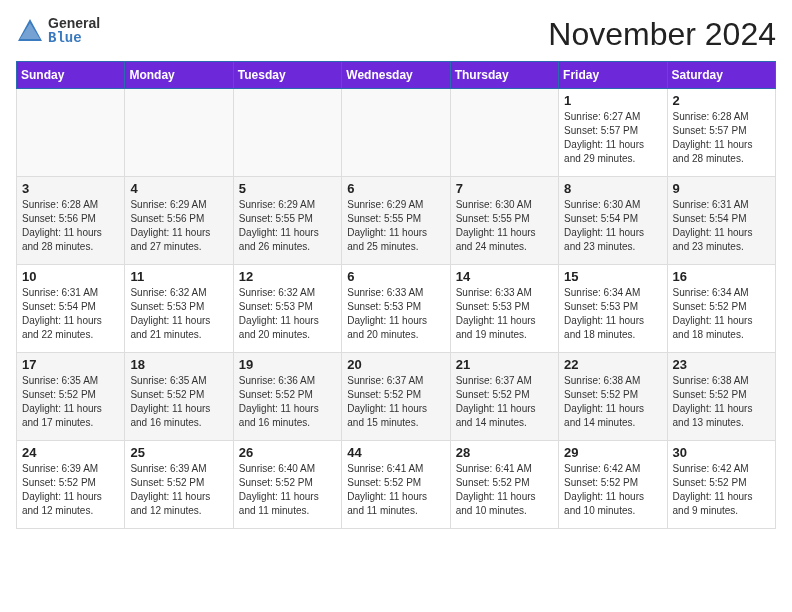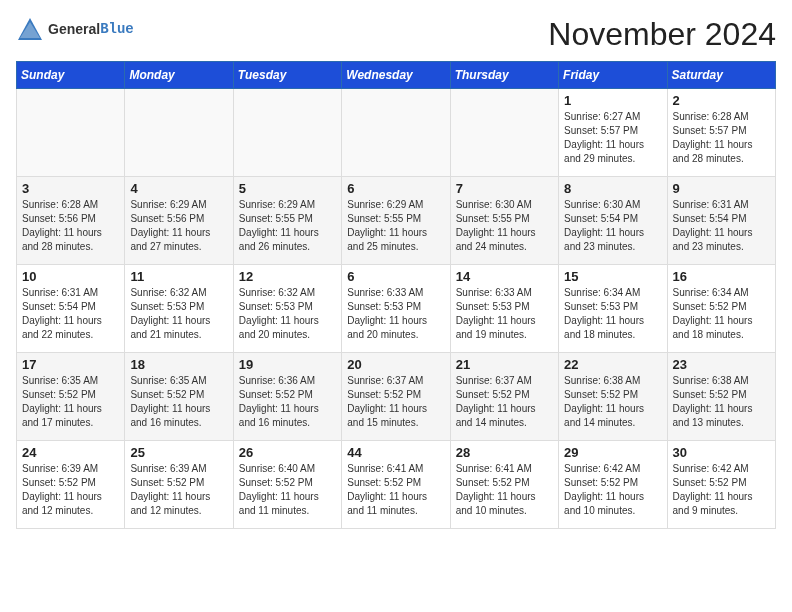--- a/index.html
+++ b/index.html
@@ -16,21 +16,21 @@
       align-items: flex-start;
       margin-bottom: 8px;
     }
     .logo {
       display: flex;
       align-items: center;
       gap: 4px;
     }
     .logo-text {
       display: flex;
-      flex-direction: row;
+      flex-direction: column;
       line-height: 1.1;
     }
     .logo-general {
       font-size: 14px;
       font-weight: bold;
       color: #333;
     }
     .logo-blue {
       font-size: 14px;
       font-weight: bold;
@@ -52,28 +52,27 @@
     .location {
       font-size: 14px;
       color: #444;
     }
     table {
       width: 100%;
       border-collapse: collapse;
       table-layout: fixed;
     }
     thead tr th {
-      background: #1d4ed8;
+      background: #6d28d9;
       color: #fff;
       font-size: 12px;
       font-weight: bold;
       padding: 6px 4px;
       text-align: left;
       border: 1px solid #2a6aaf;
-      font-style: italic;
     }
     tbody tr td {
       vertical-align: top;
       border: 1px solid #ddd;
       padding: 4px 5px;
       font-size: 10px;
       color: #333;
       height: 88px;
       background: #fff;
     }

